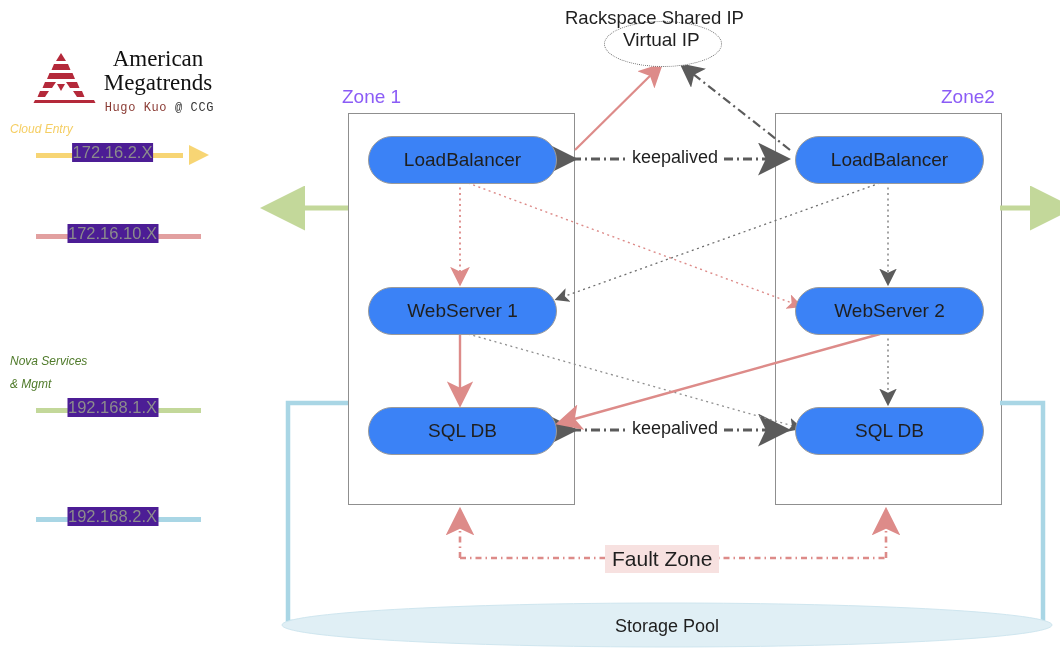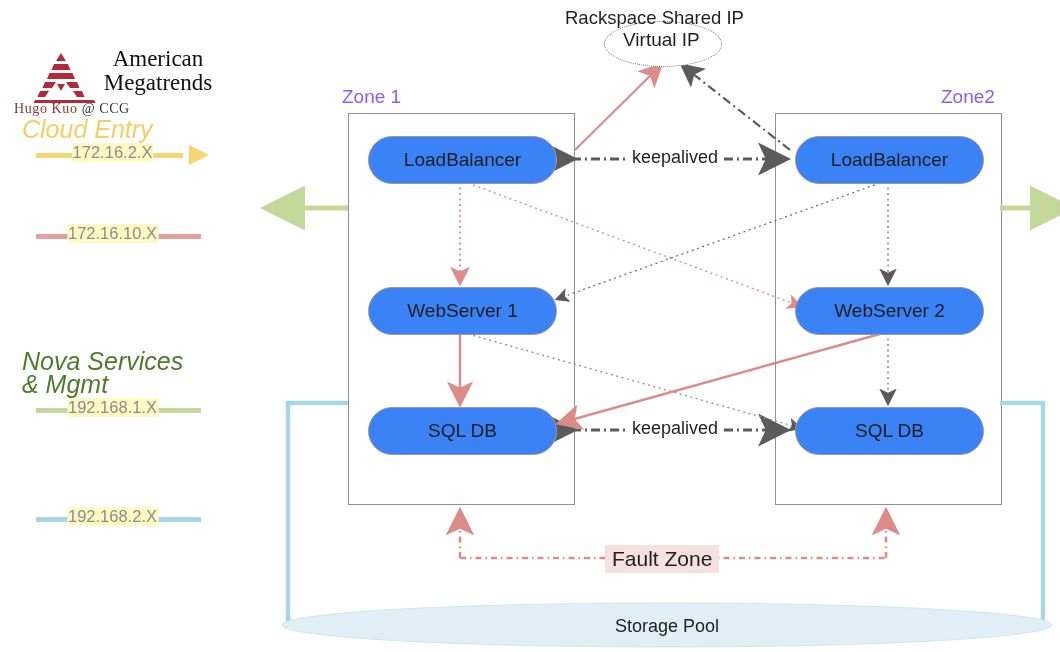--- a/index.html
+++ b/index.html
@@ -9,31 +9,31 @@
   #stage{position:absolute;left:0;top:0;width:1060px;height:652px;}
 
   svg.layer{position:absolute;left:0;top:0;width:1060px;height:652px;overflow:visible;}
 
   
   #logo{position:absolute;left:14px;top:8px;width:200px;height:84px;margin-top:35px;}
   #logo .tri{position:absolute;left:8px;top:8px;width:78px;height:52px;}
   #logo .amtext{position:absolute;left:84px;top:4px;width:120px;text-align:center;
                 font-family:"Liberation Serif","DejaVu Serif",serif;color:#111;
                 font-size:23px;line-height:24px;}
-  #logo .byline{position:absolute;left:0px;top:58px;width:200px;text-align:left;
-                font-family:Liberation Serif, serif;
-                color:#8a3a33;font-size:14px;letter-spacing:.6px;}
+  #logo .byline{position:absolute;left:0px;top:58px;width:200px;text-align:right;
+                font-family:Liberation Mono, monospace;
+                color:#8a3a33;font-size:12px;letter-spacing:.6px;}
   #logo .byline .at{color:#333;}
 
   
   .legend-item{position:absolute;left:10px;width:205px;}
-  .legend-title{font-style:italic;font-size:25px;line-height:23px;font-weight:400;margin-left:12px;}
+  .legend-title{font-style:italic;font-size:12px;line-height:23px;font-weight:400;}
   .legend-row{display:block;margin-top:1px;height:22px;position:relative;}
   .legend-row .lbl{font-size:16.5px;color:#8c8c8c;position:absolute;
-                   left:50%;top:1px;transform:translateX(-50%);white-space:nowrap;background:#fef9c3;
+                   left:50%;top:1px;transform:translateX(-50%);white-space:nowrap;background:#4c1d95;
                    padding:0 1px;z-index:2;}
   .legend-row .bar{position:absolute;left:26px;right:14px;top:11px;height:5px;z-index:1;}
   .legend-row.arrowed .bar{right:32px;}
   .legend-row .arrowhead{position:absolute;right:6px;top:3px;width:0;height:0;
                          border-top:10px solid transparent;border-bottom:10px solid transparent;}
 
   
   .node{position:absolute;border:1.2px solid #9b9b9b;border-radius:26px;background:#3b82f6;
         display:flex;align-items:center;justify-content:center;
         font-size:19px;color:#1f1f1f;z-index:6;}

